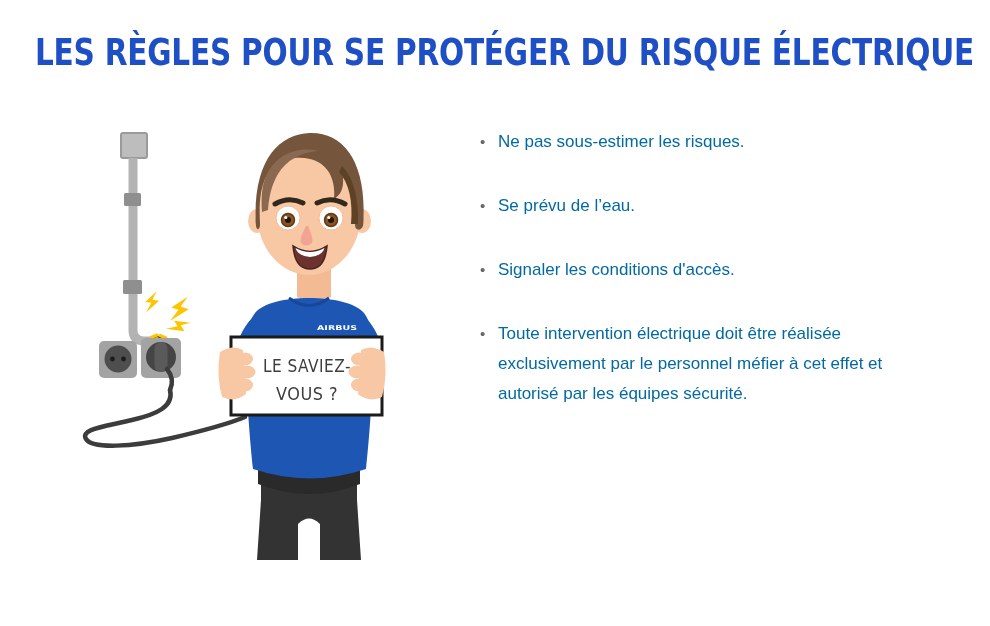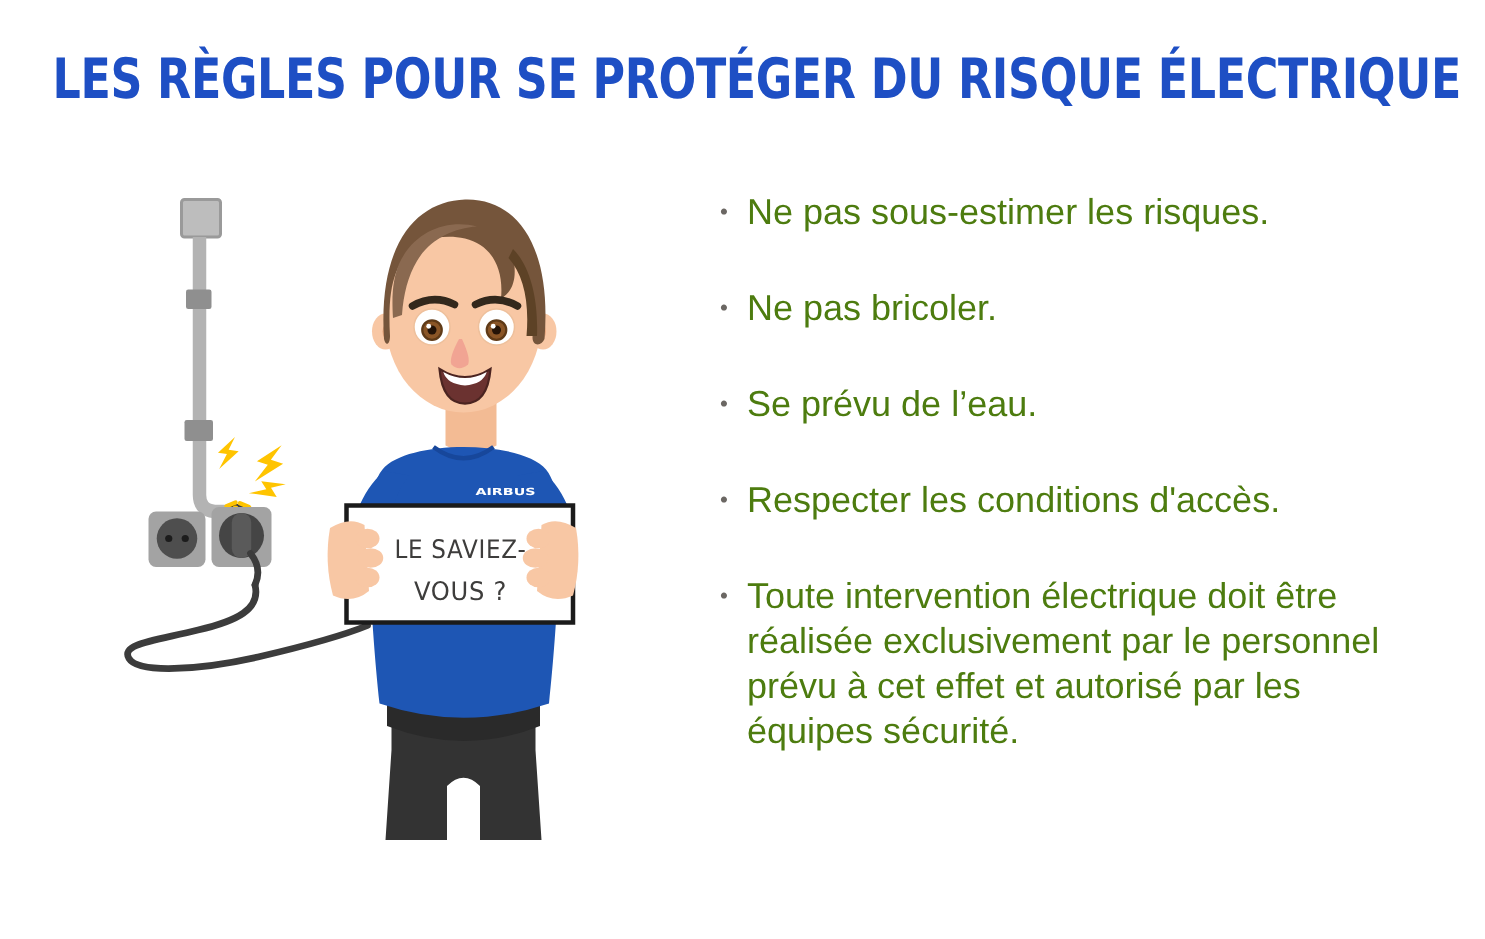--- a/index.html
+++ b/index.html
@@ -40,22 +40,22 @@
     height: 626px;
   }
   .rules {
     position: absolute;
     left: 479px;
     top: 127px;
     width: 462px;
     margin: 0;
     padding: 0;
     list-style: none;
-    color: #4d7c0f;
-    font-size: 24px;
+    color: #0369a1;
+    font-size: 17px;
     line-height: 30px;
   }
   .rules li {
     position: relative;
     padding-left: 19px;
     margin-bottom: 34px;
   }
   .rules li::before {
     content: "\2022";
     position: absolute;
@@ -192,19 +192,18 @@
     <g fill="#f8c7a4">
       <path d="M384,352 Q371,344 361,350 L358,394 Q369,403 382,397 Q388,375 384,352 Z"></path>
       <ellipse cx="359" cy="359" rx="8" ry="6.5"></ellipse>
       <ellipse cx="357" cy="372" rx="8.5" ry="6.5"></ellipse>
       <ellipse cx="359" cy="385" rx="8" ry="6.5"></ellipse>
     </g>
   </svg>
 
   <ul class="rules">
     <li>Ne pas sous-estimer les risques.</li>
-    <li>Ne pas bricoler.</li>
     <li>Se prévu de l’eau.</li>
-    <li>Respecter les conditions d'accès.</li>
-    <li>Toute intervention électrique doit être réalisée exclusivement par le personnel prévu à cet effet et autorisé par les équipes sécurité.</li>
+    <li>Signaler les conditions d'accès.</li>
+    <li>Toute intervention électrique doit être réalisée exclusivement par le personnel méfier à cet effet et autorisé par les équipes sécurité.</li>
   </ul>
 
 </div>
 
 </body></html>

